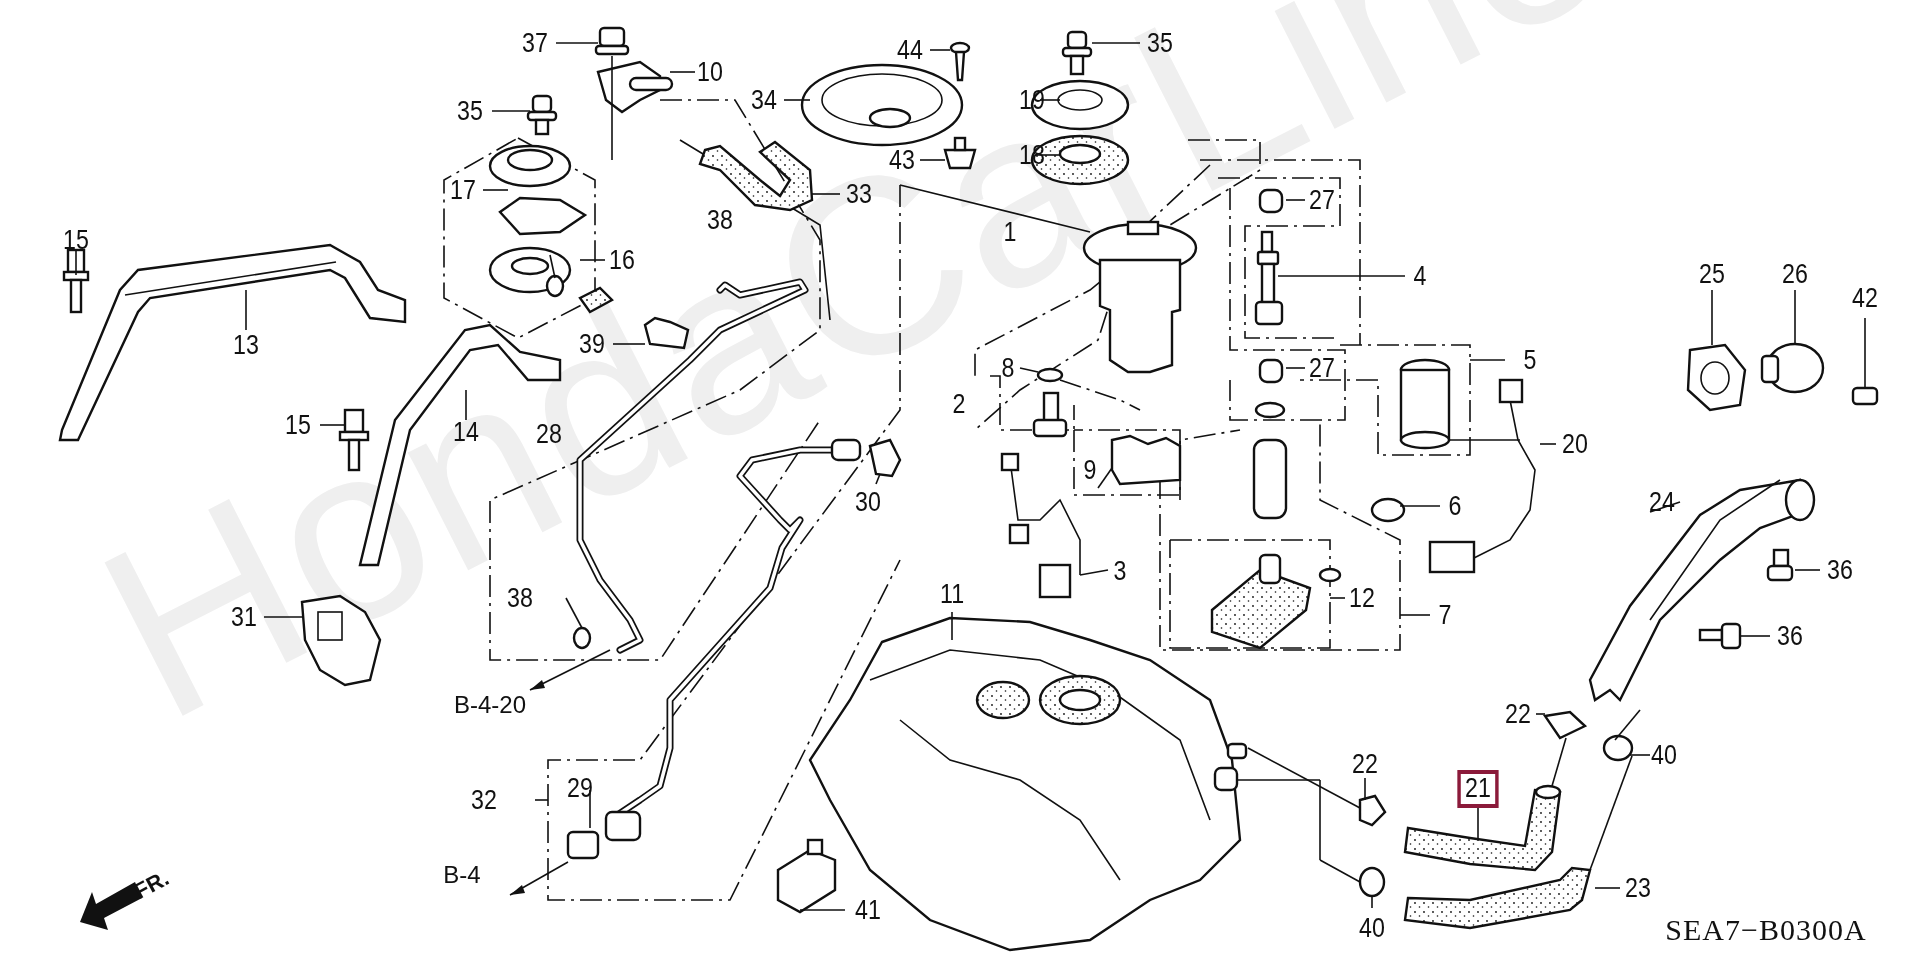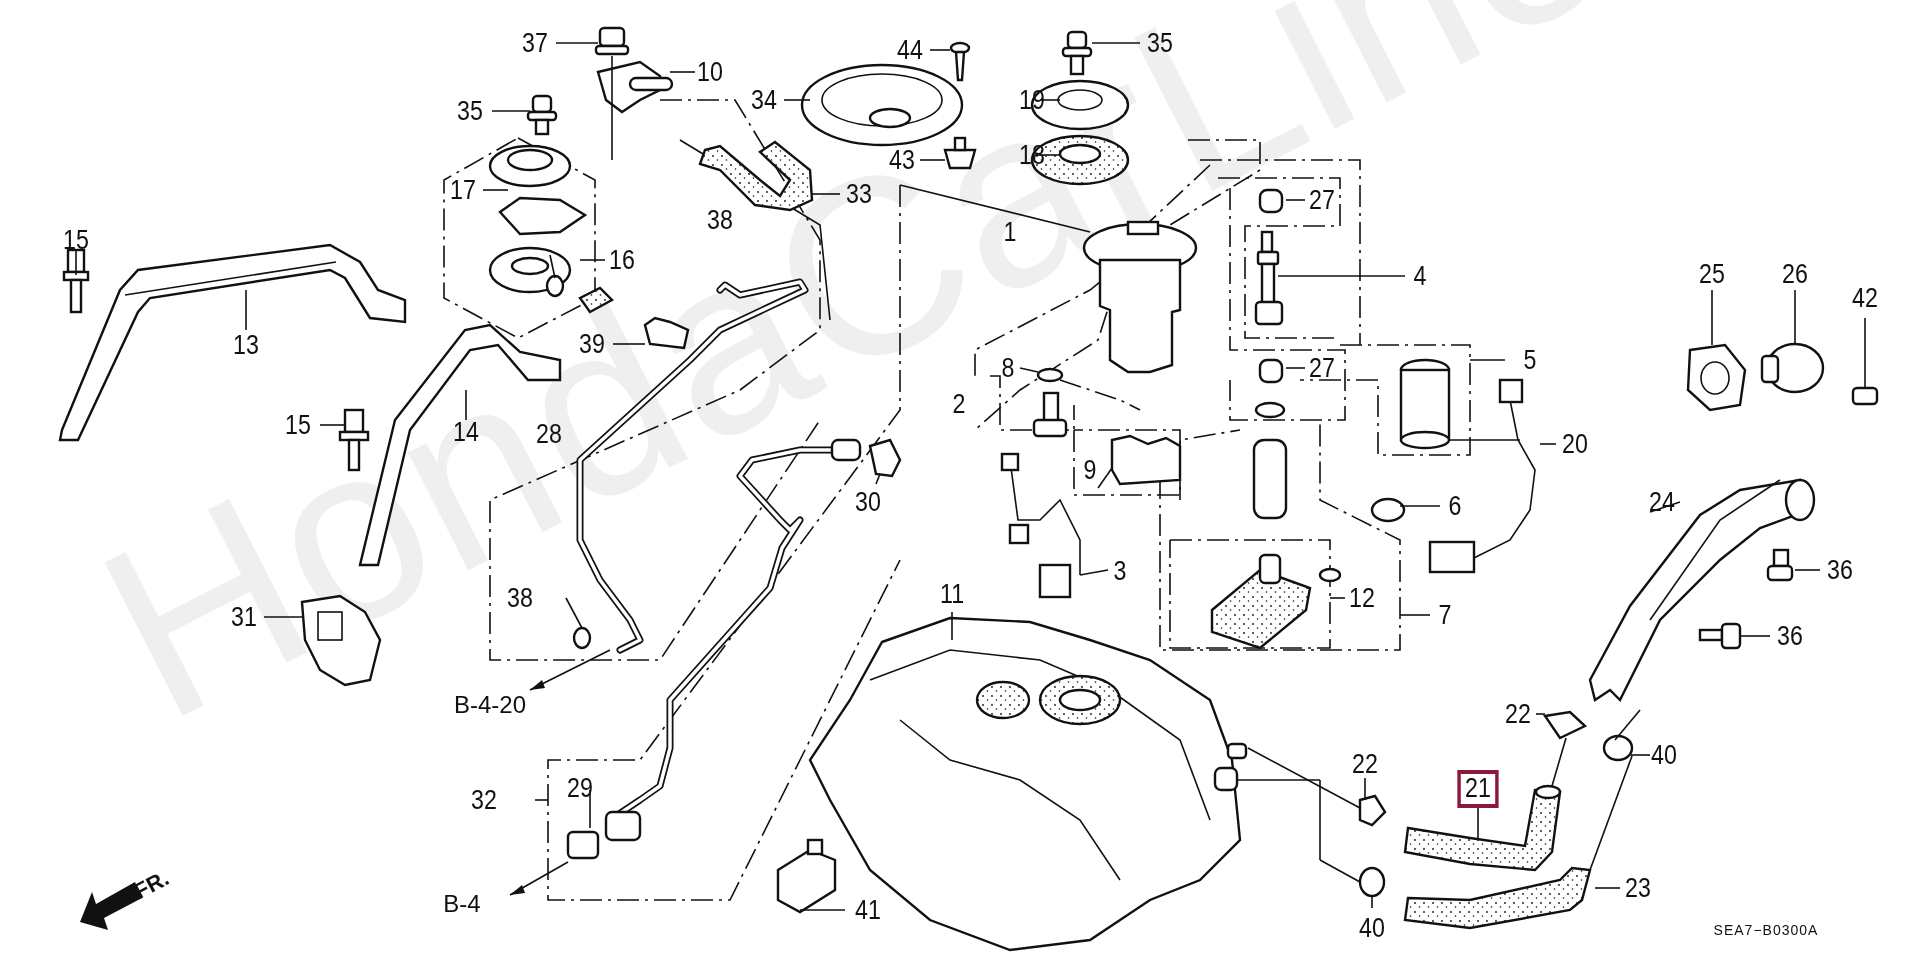--- a/index.html
+++ b/index.html
@@ -9,21 +9,21 @@
   .watermark { position: absolute; left: 0; top: 0; width: 1920px; height: 958px; pointer-events: none; }
   .wm-text { position: absolute; left: 60px; top: 520px; transform-origin: left top;
              transform: rotate(-27deg); font-size: 250px; color: #efefef; white-space: nowrap;
              font-family: "Liberation Sans", sans-serif; letter-spacing: 2px; }
   .callout { position: absolute; font-family: "Liberation Sans Narrow", "Liberation Sans", sans-serif;
              font-size: 27px; color: #111; line-height: 1; transform: translate(-50%, -50%) scaleX(0.86);
              white-space: nowrap; }
   .callout.hl { border: 4px solid #8b1a3a; padding: 1px 5px 2px 5px; background: #fff; }
   .ref { position: absolute; font-weight: normal; font-size: 24px; color: #111;
          transform: translate(-50%, -50%); white-space: nowrap; }
-  .code { position: absolute; font-family: Liberation Sans, sans-serif; font-size: 14px; color: #111;
+  .code { position: absolute; font-family: Liberation Serif, serif; font-size: 30px; color: #111;
           transform: translate(-50%, -50%); letter-spacing: 1px; white-space: nowrap; }
   .fr { position: absolute; font-weight: bold; font-size: 22px; color: #111; transform: rotate(-28deg); }
   svg .ln { stroke: #111; stroke-width: 1.6; fill: none; }
   svg .dash { stroke: #111; stroke-width: 1.6; fill: none; stroke-dasharray: 22 6 3 6; }
   svg .part { stroke: #111; stroke-width: 2.4; fill: #fff; }
   svg .pipe { stroke: #111; stroke-width: 7; fill: none; stroke-linecap: round; stroke-linejoin: round; }
   svg .pipe-in { stroke: #fff; stroke-width: 3.5; fill: none; stroke-linecap: round; stroke-linejoin: round; }
   svg .dots { fill: url(#stip); stroke: #111; stroke-width: 2.4; }
 </style>
 </head>
@@ -435,17 +435,17 @@
 <div class="callout" style="left:520px;top:598px">38</div>
 <div class="callout" style="left:592px;top:344px">39</div>
 <div class="callout" style="left:1664px;top:755px">40</div>
 <div class="callout" style="left:1372px;top:928px">40</div>
 <div class="callout" style="left:868px;top:910px">41</div>
 <div class="callout" style="left:1865px;top:298px">42</div>
 <div class="callout" style="left:902px;top:160px">43</div>
 <div class="callout" style="left:910px;top:50px">44</div>
 
 <div class="ref" style="left:490px;top:705px">B-4-20</div>
-<div class="ref" style="left:462px;top:904px">B-4</div>
+<div class="ref" style="left:462px;top:875px">B-4</div>
 
 <div class="fr" style="left:134px;top:872px">FR.</div>
 
 <div class="code" style="left:1766px;top:930px">SEA7−B0300A</div>
 
 </body></html>

